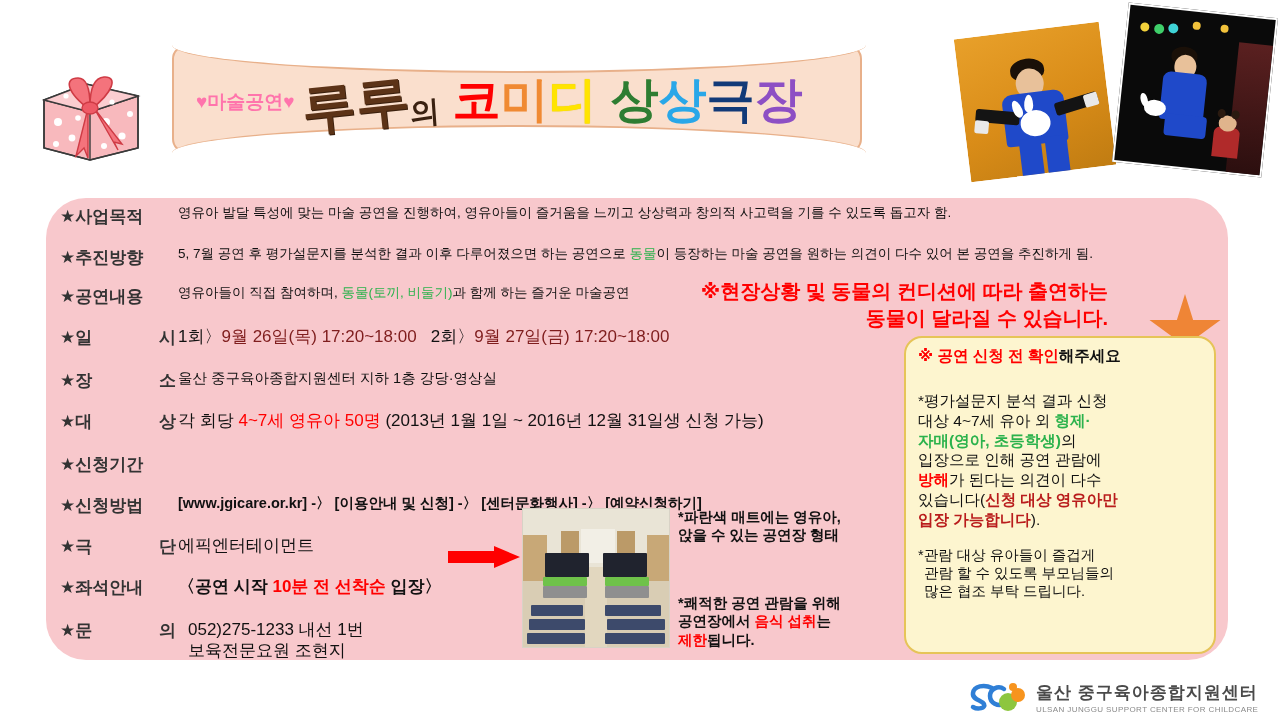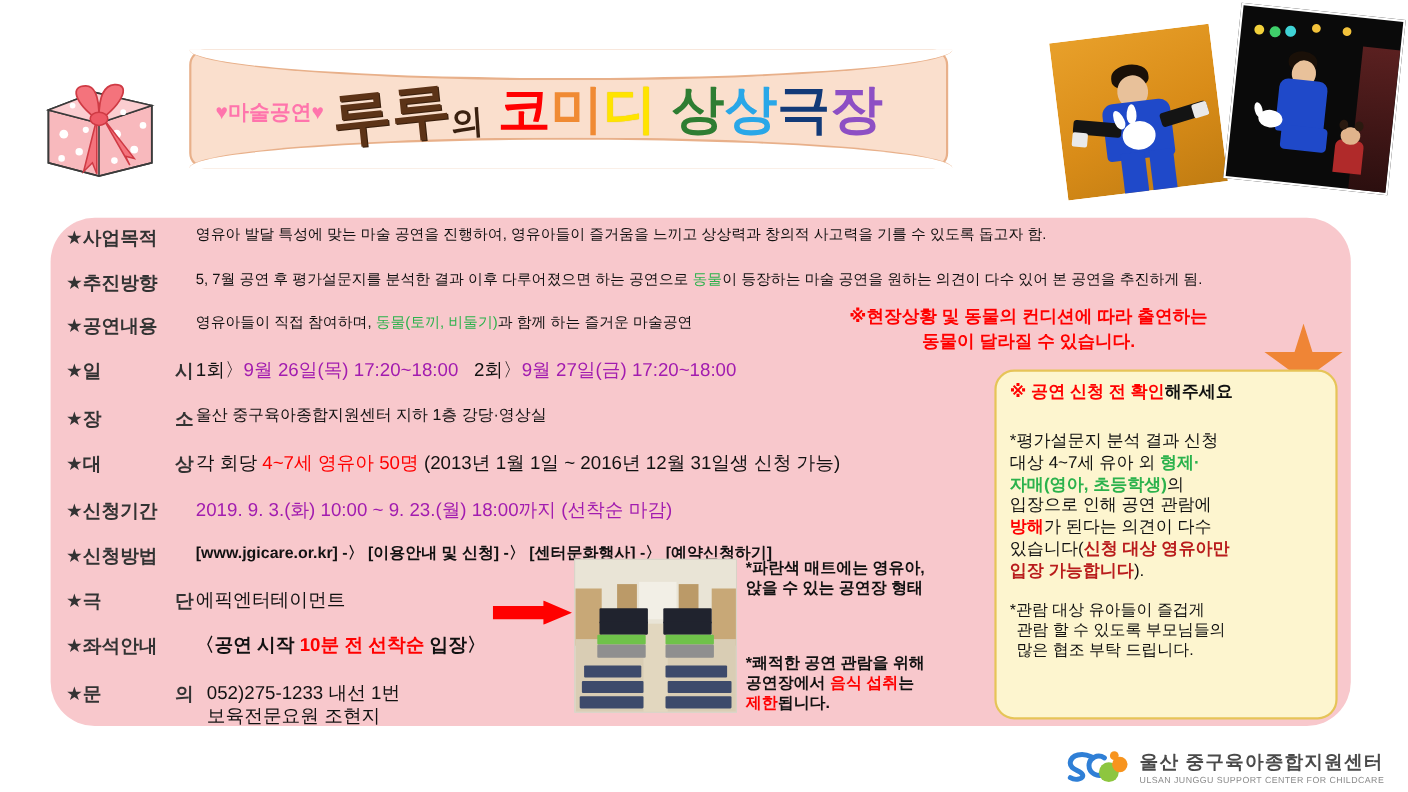--- a/index.html
+++ b/index.html
@@ -104,28 +104,28 @@
   .r4{ height:40px; }
   .r5{ height:38px; }
   .r6{ height:40px; }
   .r7{ height:38px; }
   .r8{ height:38px; }
   .r9{ height:38px; }
   .r10{ height:40px; }
   .r11{ height:46px; }
 
   .c-green{ color:#2bb24c; }
-  .c-blue { color:#a21caf; }
+  .c-blue { color:#7f1d1d; }
   .c-red  { color:#ff0000; }
   .c-black{ color:#111; }
 
   
   .animal-note{
-    position:absolute; left:725px; top:278px; width:420px;
-    text-align:center; font-size:16px; font-weight:bold; color:#ff0000;
+    position:absolute; left:688px; top:278px; width:420px;
+    text-align:right; font-size:20px; font-weight:bold; color:#ff0000;
     line-height:1.35;
   }
 
   
   .star{
     position:absolute; left:1148px; top:294px; width:74px; height:74px;
     background:#ef8536;
     clip-path: polygon(50% 0%, 61% 35%, 98% 35%, 68% 57%, 79% 91%, 50% 70%, 21% 91%, 32% 57%, 2% 35%, 39% 35%);
   }
 
@@ -303,21 +303,20 @@
     <div class="row r6">
       <div class="lbl">
         <span>★대</span>
         <span>상</span>
       </div>
       <div class="val big"><span>각 회당 </span><span class="c-red">4~7세 영유아 50명</span><span> (2013년 1월 1일 ~ 2016년 12월 31일생 신청 가능)</span></div>
     </div>
 
     <div class="row r7">
       <div class="lbl tight">★신청기간</div>
-      <div class="val big c-blue">2019. 9. 3.(화) 10:00 ~ 9. 23.(월) 18:00까지 (선착순 마감)</div>
     </div>
 
     <div class="row r8">
       <div class="lbl tight">★신청방법</div>
       <div class="val" style="font-weight:bold;">[www.jgicare.or.kr] -〉 [이용안내 및 신청] -〉 [센터문화행사] -〉 [예약신청하기]</div>
     </div>
 
     <div class="row r9">
       <div class="lbl">
         <span>★극</span>

